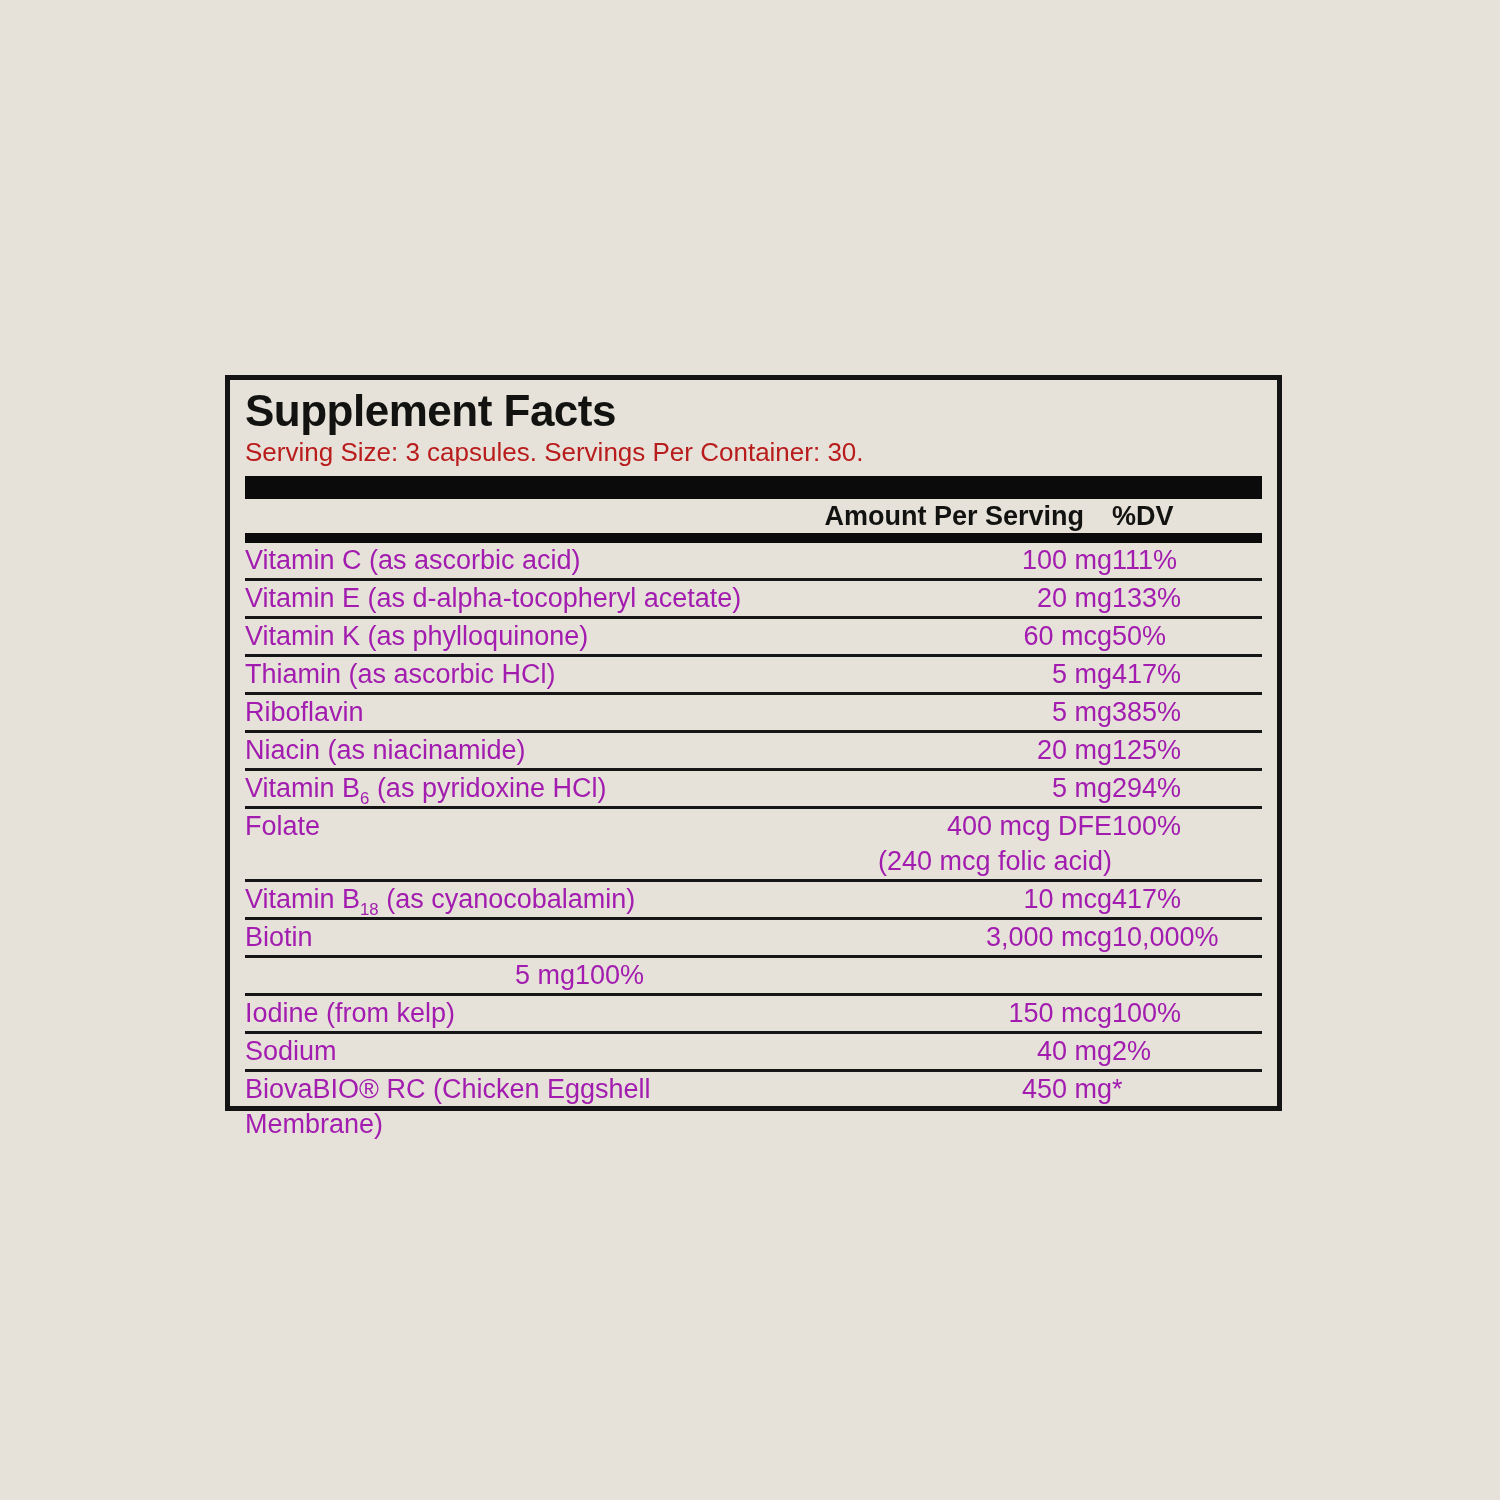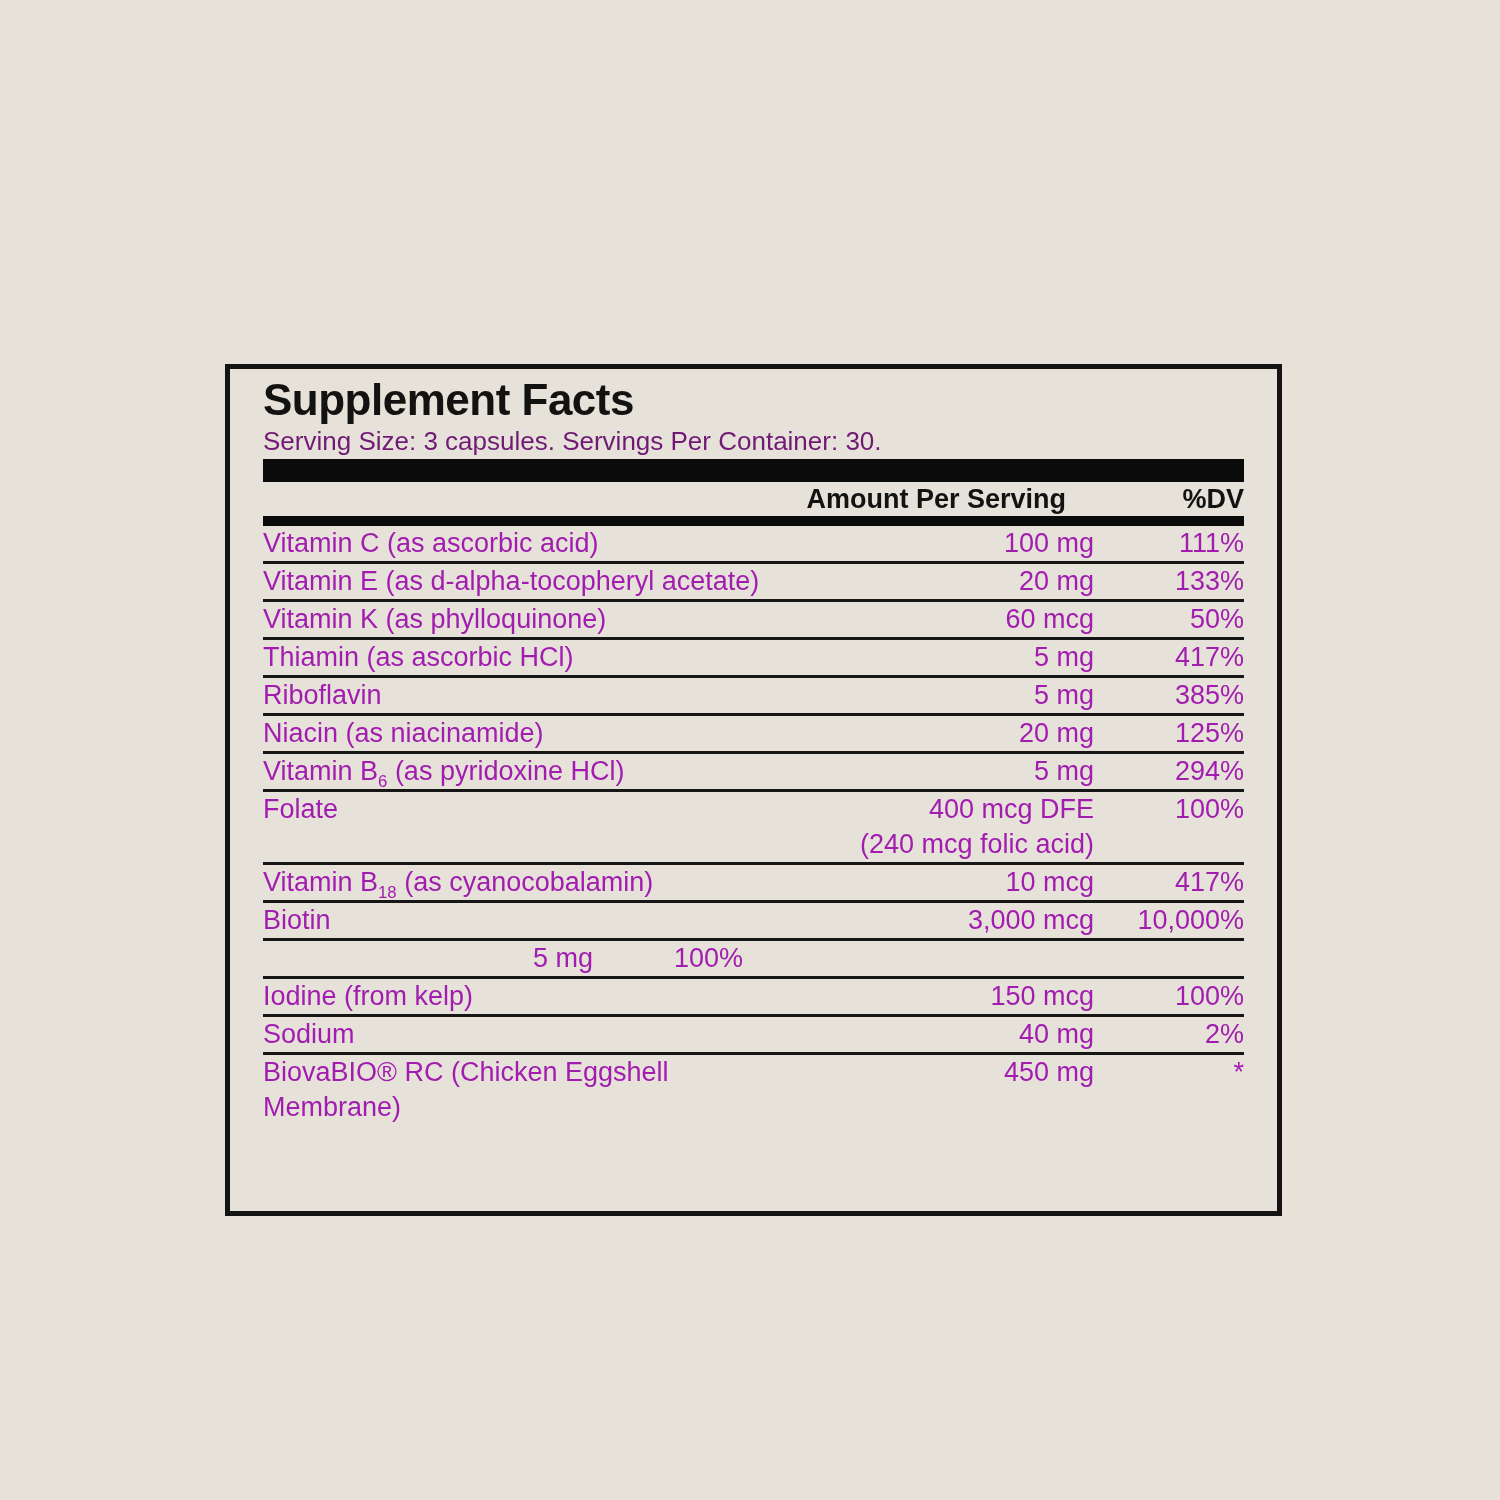--- a/index.html
+++ b/index.html
@@ -11,42 +11,42 @@
     height: 1500px;
     position: relative;
     background: #e6e2d9;
     font-family: "Liberation Sans", sans-serif;
     color: #1c1c1a;
     overflow: hidden;
   }
   .panel {
     position: absolute;
     left: 225px;
-    top: 364px;
+    top: 375px;
     width: 1057px;
-    height: 852px;
+    height: 736px;
     box-sizing: border-box;
     border: 5px solid #141414;
     background: #e6e2d9;
-    padding: 0 33px;
+    padding: 0 15px;
   }
   .title {
     font-size: 44px;
     font-weight: bold;
     letter-spacing: -0.5px;
     padding-top: 8px;
     line-height: 46px;
     color: #121210;
   }
   .serving {
     font-size: 26px;
     line-height: 30px;
     margin-top: 3px;
-    margin-bottom: 3px;
-    color: #701a75;
+    margin-bottom: 9px;
+    color: #b91c1c;
   }
   .bar-thick {
     height: 23px;
     background: #0b0b0b;
   }
   .bar-med {
     height: 10px;
     background: #0b0b0b;
   }
   .hdr {
@@ -74,21 +74,20 @@
     text-align: left;
     min-height: 35px;
   }
   .c-amt {
     width: 330px;
     text-align: right;
     white-space: nowrap;
   }
   .c-dv {
     width: 150px;
-    text-align: right;
     white-space: nowrap;
   }
   .c-name sub {
     font-size: 62%;
     line-height: 0;
     vertical-align: baseline;
     position: relative;
     top: 0.4em;
   }
 </style>

